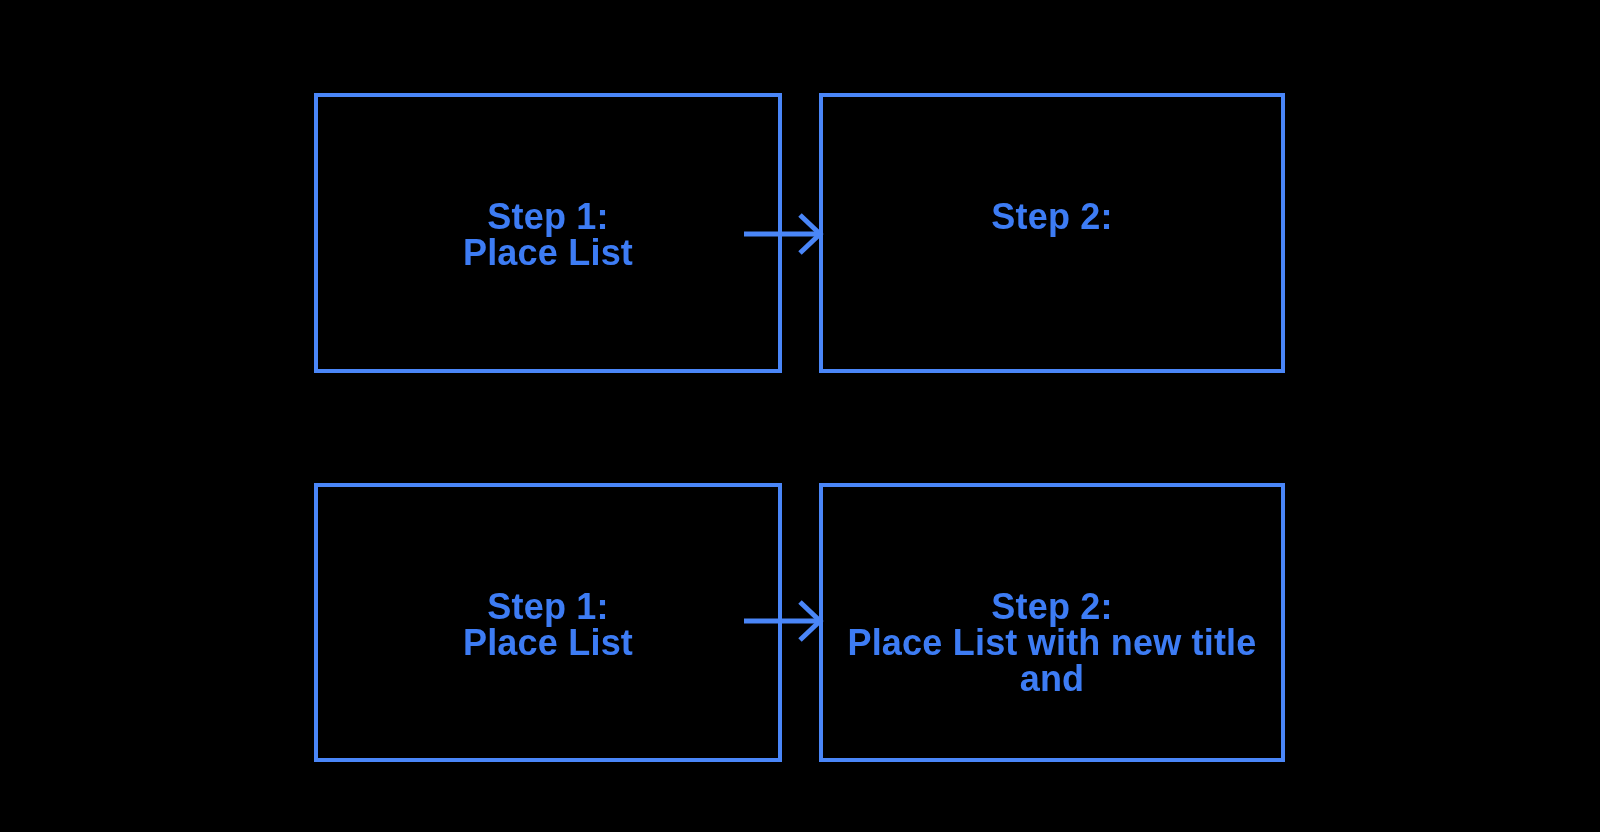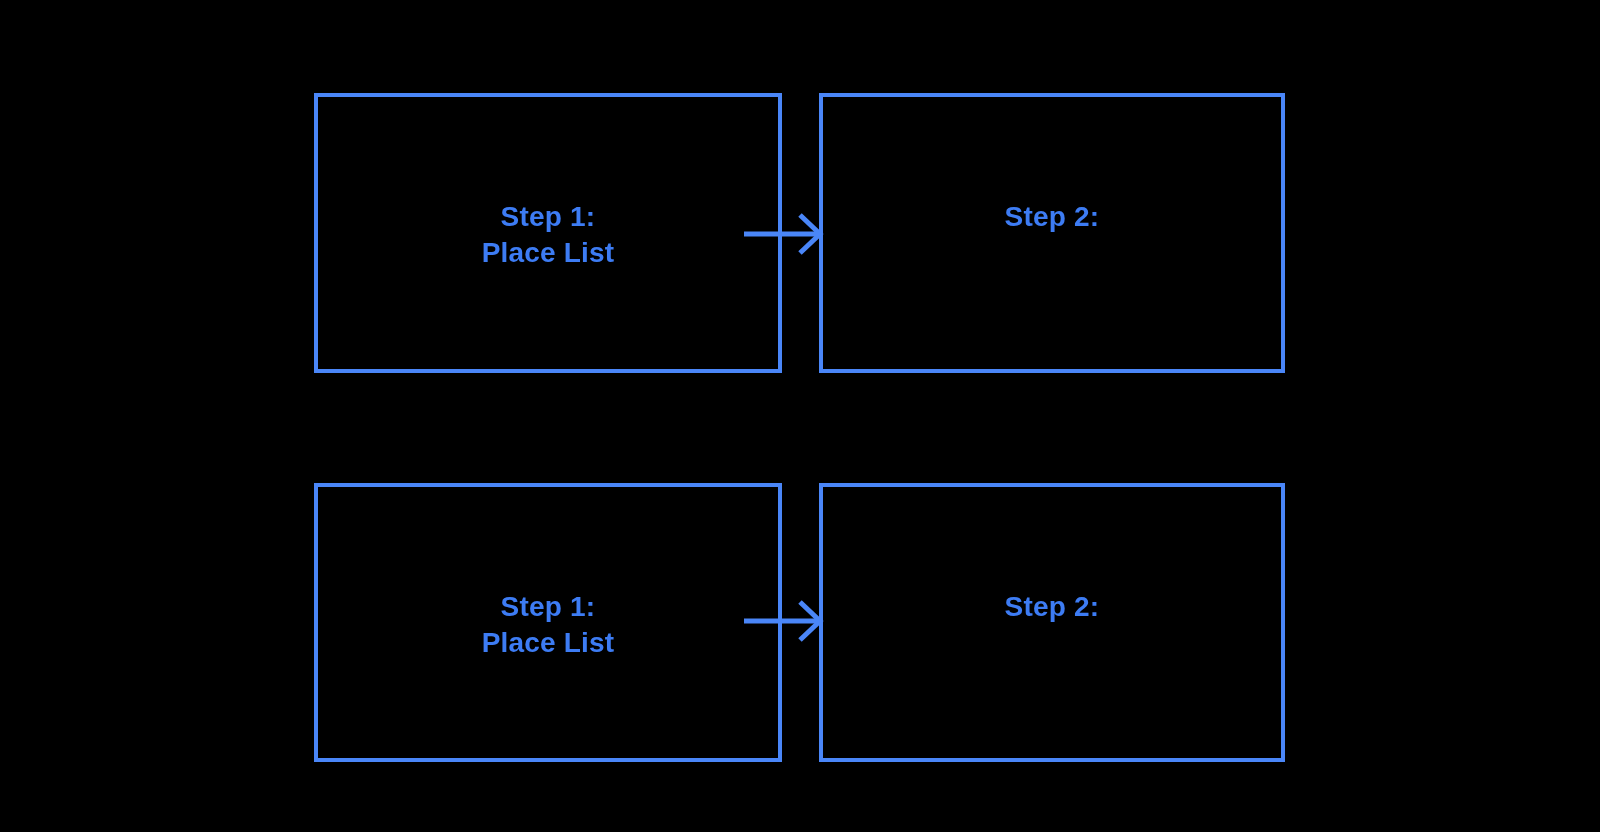--- a/index.html
+++ b/index.html
@@ -26,21 +26,21 @@
   .box-2 { left: 819px; top: 93px;  width: 466px; height: 280px; }
   .box-3 { left: 314px; top: 483px; width: 468px; height: 279px; }
   .box-4 { left: 819px; top: 483px; width: 466px; height: 279px; }
   .box-text {
     position: absolute;
     top: 102px;              
     left: 0;
     right: 0;
     text-align: center;
     color: var(--text-blue);
-    font-size: 28px;
+    font-size: 36px;
     line-height: 36px;
     font-weight: 600;
     letter-spacing: 0.2px;
   }
   .arrow {
     position: absolute;
     width: 80px;
     height: 44px;
   }
   .arrow-1 { left: 744px; top: 212px; }
@@ -83,16 +83,17 @@
   <div class="arrow arrow-2">
     <svg viewBox="0 0 80 44" xmlns="http://www.w3.org/2000/svg">
       <line class="stroke" x1="0" y1="22" x2="73" y2="22"></line>
       <polyline class="stroke" points="56,3 76,22 56,41"></polyline>
     </svg>
   </div>
 
   <div class="flow-box box-4">
     <div class="box-text">
       <div>Step 2:</div>
+      <div>Place List with new title and</div>
     </div>
   </div>
 
 </div>
 
 </body></html>

